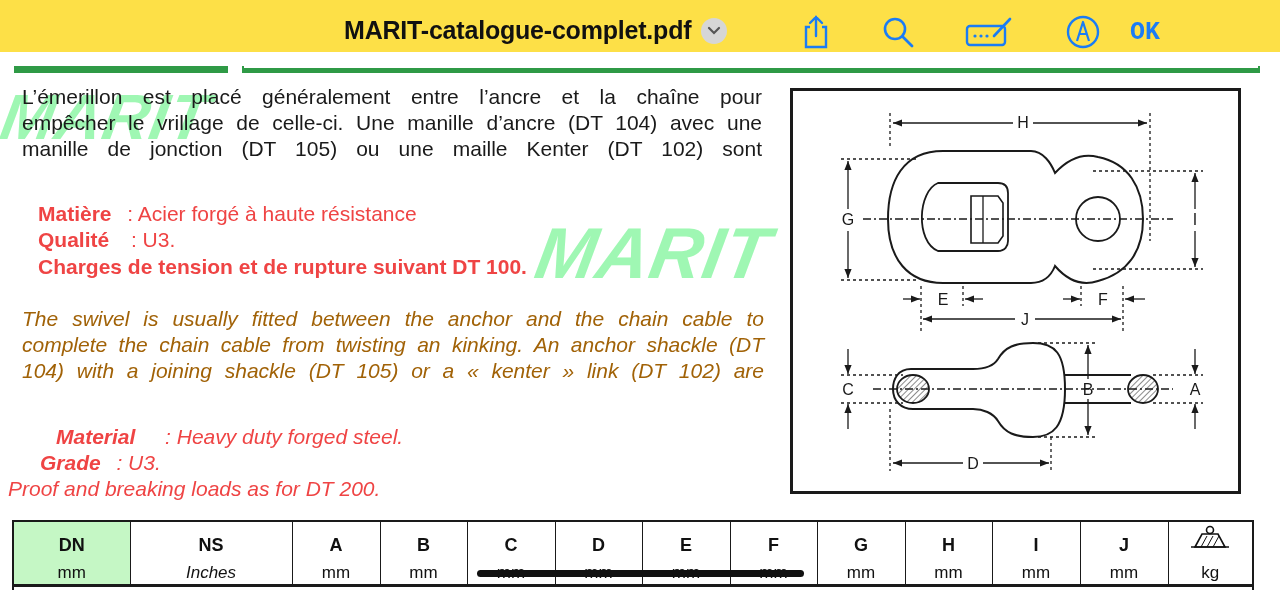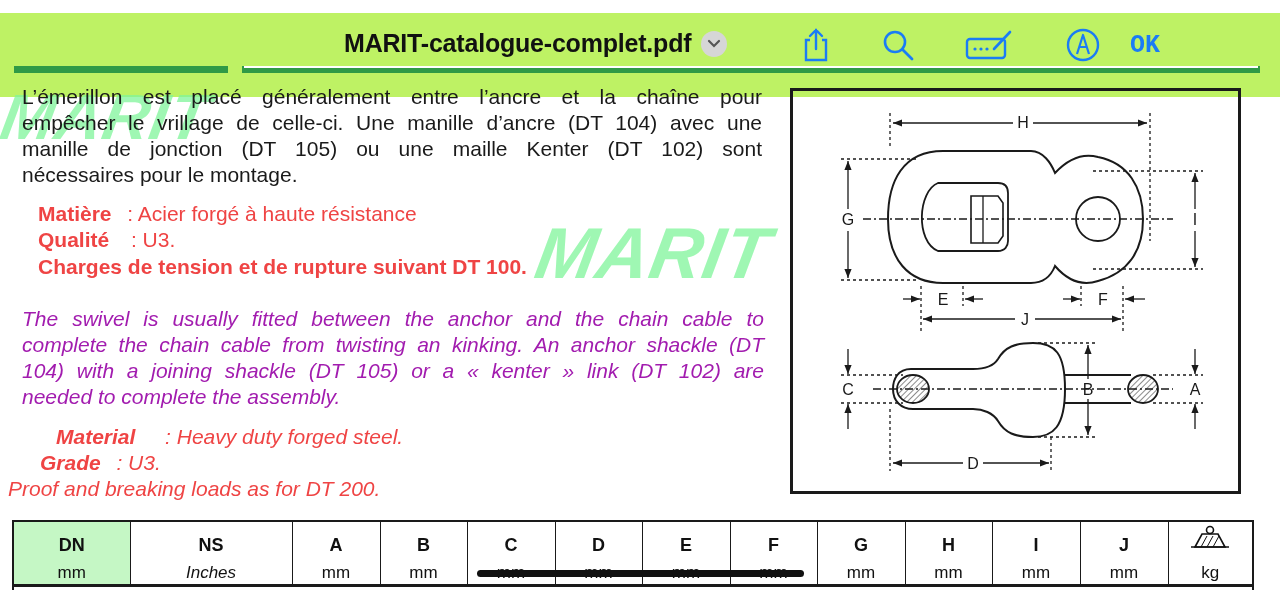--- a/index.html
+++ b/index.html
@@ -1,33 +1,33 @@
 <!DOCTYPE html>
 <html><head>
 <meta charset="utf-8">
 <style>
   html, body { margin: 0; padding: 0; }
   body { width: 1280px; height: 590px; overflow: hidden; background: #ffffff; position: relative; font-family: "Liberation Sans", sans-serif; }
-  .topbar { position: absolute; left: 0; top: 0; width: 1280px; height: 84px; background: #bef264; margin-top: 13px; }
+  .topbar { position: absolute; left: 0; top: 0; width: 1280px; height: 52px; background: #fde047; }
   .title-wrap { position: absolute; left: 344px; top: 16px; display: flex; align-items: center; }
   .doc-title { font-size: 25px; font-weight: bold; color: #111; letter-spacing: -0.2px; }
   .chev { width: 26px; height: 26px; border-radius: 50%; background: #d6d6d6; margin-left: 10px; display: flex; align-items: center; justify-content: center; }
   .tb-icon { position: absolute; top: 14px; width: 36px; height: 36px; display: flex; align-items: center; justify-content: center; }
   .ok-btn { position: absolute; left: 1130px; top: 18px; font-size: 25px; font-weight: bold; color: #1a7cf5; font-family: Liberation Mono, monospace; }
   .green-bar-left { position: absolute; left: 14px; top: 66px; width: 214px; height: 7px; background: #2f9a46; }
   .green-bar-right { position: absolute; left: 242px; top: 66px; width: 1018px; height: 7px; border: 2px solid #2f9a46; border-top: none; background: #ffffff; box-sizing: border-box; }
   .green-bar-right::after { content: ""; position: absolute; left: 0; right: 0; bottom: 0; height: 3px; background: #2f9a46; }
   .watermark { position: absolute; font-family: "Liberation Sans", sans-serif; font-weight: bold; font-style: italic; color: #7ff59a; opacity: 0.75; letter-spacing: 1px; transform: skewX(-10deg); }
   .wm1 { left: 2px; top: 80px; font-size: 64px; }
   .wm2 { left: 537px; top: 212px; font-size: 72px; }
   .fr { position: absolute; left: 22px; top: 84px; width: 740px; font-size: 21px; color: #1a1a1a; line-height: 26px; text-align: justify; }
   .fr-line { display: block; text-align-last: justify; }
   .fr-line.last { text-align-last: left; }
   .spec { position: absolute; font-size: 21px; color: #ef4444; line-height: 26px; }
-  .en { position: absolute; left: 22px; top: 306px; width: 742px; font-size: 21px; font-style: italic; color: #a21caf; line-height: 26px; text-align: justify; }
+  .en { position: absolute; left: 22px; top: 306px; width: 742px; font-size: 21px; font-style: italic; color: #a16207; line-height: 26px; text-align: justify; }
   .en-line { display: block; text-align-last: justify; }
   .en-line.last { text-align-last: left; }
   .diagram-box { position: absolute; left: 790px; top: 88px; width: 451px; height: 406px; border: 3px solid #1a1a1a; box-sizing: border-box; }
   .table-wrap { position: absolute; left: 12px; top: 520px; width: 1242px; height: 70px; border: 2px solid #1a1a1a; border-bottom: none; box-sizing: border-box; overflow: hidden; }
   table.spec-table { border-collapse: collapse; width: 100%; table-layout: fixed; }
   table.spec-table td { border-right: 1.5px solid #1a1a1a; text-align: center; font-size: 18px; color: #111; padding: 0; }
   table.spec-table td:last-child { border-right: none; }
   .th1 { height: 34px; font-weight: bold; vertical-align: bottom; padding-bottom: 3px !important; }
   .th2 { height: 27px; vertical-align: middle; font-size: 17px !important; }
   .dn-col { background: #c5f7c5; }
@@ -80,40 +80,38 @@
 <div class="green-bar-left"></div>
 <div class="green-bar-right"></div>
 
 <div class="watermark wm1">MARIT</div>
 <div class="watermark wm2">MARIT</div>
 
 <div class="fr">
   <span class="fr-line">L’émerillon est placé généralement entre l’ancre et la chaîne pour</span>
   <span class="fr-line">empêcher le vrillage de celle-ci. Une manille d’ancre (DT 104) avec une</span>
   <span class="fr-line">manille de jonction (DT 105) ou une maille Kenter (DT 102) sont</span>
-  <span class="fr-line last">nécessaires pour le montage.</span>
 </div>
 
 <div class="spec" style="left:38px;top:201px;">
   <b>Matière</b>
   <span style="display:inline-block;width:4px"></span>
   <span>: Acier forgé à haute résistance</span>
 </div>
 <div class="spec" style="left:38px;top:227px;">
   <b>Qualité</b>
   <span style="display:inline-block;width:10px"></span>
   <span>: U3.</span>
 </div>
 <div class="spec" style="left:38px;top:254px;font-weight:bold;">Charges de tension et de rupture suivant DT 100.</div>
 
 <div class="en">
   <span class="en-line">The swivel is usually fitted between the anchor and the chain cable to</span>
   <span class="en-line">complete the chain cable from twisting an kinking. An anchor shackle (DT</span>
   <span class="en-line">104) with a joining shackle (DT 105) or a « kenter » link (DT 102) are</span>
-  <span class="en-line last">needed to complete the assembly.</span>
 </div>
 
 <div class="spec" style="left:56px;top:424px;font-style:italic;">
   <b>Material</b>
   <span style="display:inline-block;width:18px"></span>
   <span>: Heavy duty forged steel.</span>
 </div>
 <div class="spec" style="left:40px;top:450px;font-style:italic;">
   <b>Grade</b>
   <span style="display:inline-block;width:4px"></span>

